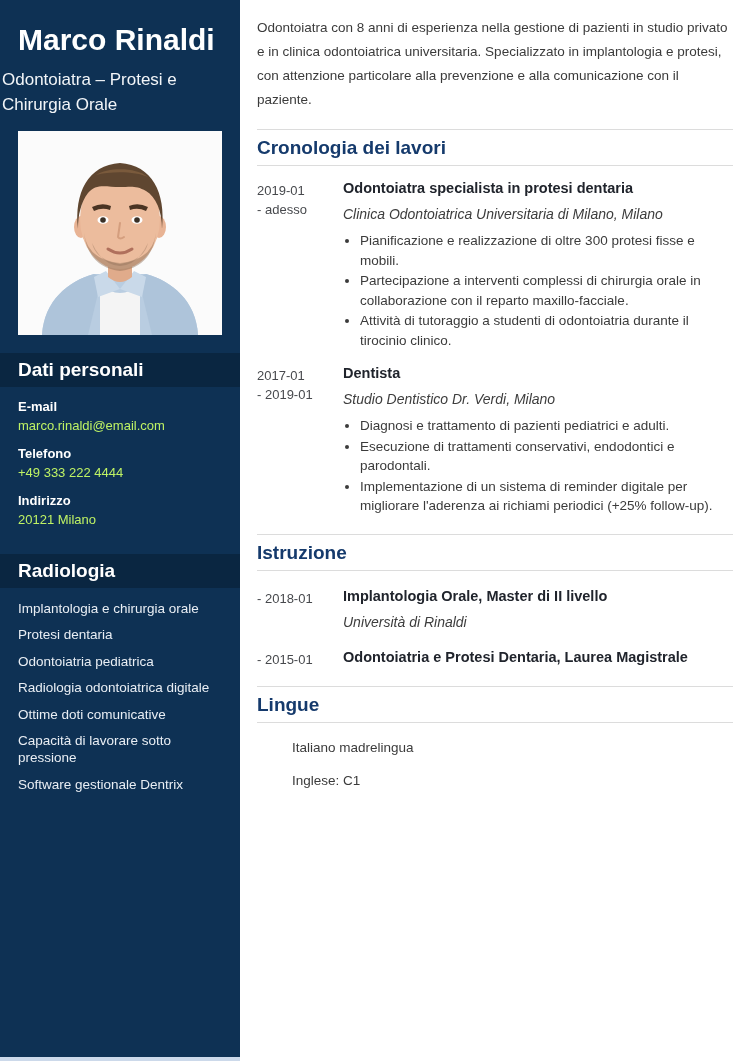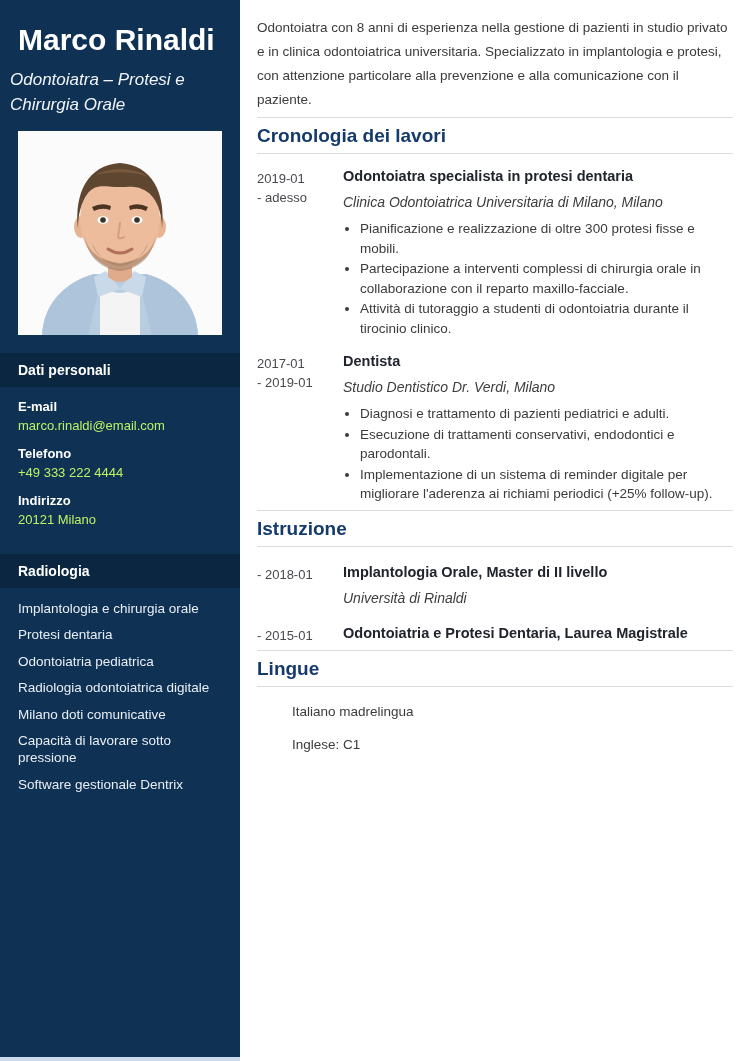--- a/index.html
+++ b/index.html
@@ -31,42 +31,41 @@
     background: #ccd9ea;
   }
   .candidate-name {
     margin: 22px 18px 0 18px;
     font-size: 30px;
     font-weight: bold;
     line-height: 36px;
     color: #ffffff;
   }
   .candidate-title {
-    margin: 9px 18px 0 10px;
+    margin: 9px 18px 0 2px;
     font-size: 17px;
     line-height: 25px;
     font-weight: 400;
     color: #f2f5f8;
     max-width: 195px;
-    font-style: italic;
   }
   .photo-frame {
     margin: 14px 18px 0 18px;
     width: 204px;
     height: 204px;
     background: #fbfbfb;
     overflow: hidden;
   }
   .photo-frame svg { display: block; }
 
   .side-band {
     margin-top: 18px;
     background: #0a2641;
     padding: 6px 18px 6px 18px;
-    font-size: 14px;
+    font-size: 19px;
     font-weight: bold;
     line-height: 22px;
     color: #ffffff;
   }
   .side-band.skills-band { margin-top: 26px; }
 
   .contact-list { padding: 0 18px; }
   .contact-item { margin-top: 12px; }
   .contact-label {
     font-size: 13px;
@@ -93,21 +92,21 @@
   .main {
     margin-left: 240px;
     padding: 16px 17px 0 17px;
   }
   .summary {
     font-size: 13.5px;
     line-height: 24px;
     color: #3b3b3b;
   }
   .section-heading {
-    margin-top: 5px;
+    margin-top: 17px;
     border-top: 1px solid #dcdcdc;
     border-bottom: 1px solid #dcdcdc;
     padding: 7px 0 6px 0;
     font-size: 19px;
     line-height: 22px;
     font-weight: bold;
     color: #153a6c;
   }
   .entry {
     display: flex;
@@ -221,21 +220,21 @@
         <div class="contact-value">20121 Milano</div>
       </div>
     </div>
 
     <div class="side-band skills-band">Radiologia</div>
     <ul class="skill-list">
       <li>Implantologia e chirurgia orale</li>
       <li>Protesi dentaria</li>
       <li>Odontoiatria pediatrica</li>
       <li>Radiologia odontoiatrica digitale</li>
-      <li>Milano doti comunicative</li>
+      <li>Ottime doti comunicative</li>
       <li>Capacità di lavorare sotto pressione</li>
       <li>Software gestionale Dentrix</li>
     </ul>
   </aside>
   <div class="sidebar-bottom-edge"></div>
 
   <main class="main">
 
     <p class="summary">Odontoiatra con 8 anni di esperienza nella gestione di pazienti in studio privato e in clinica odontoiatrica universitaria. Specializzato in implantologia e protesi, con attenzione particolare alla prevenzione e alla comunicazione con il paziente.</p>
 

